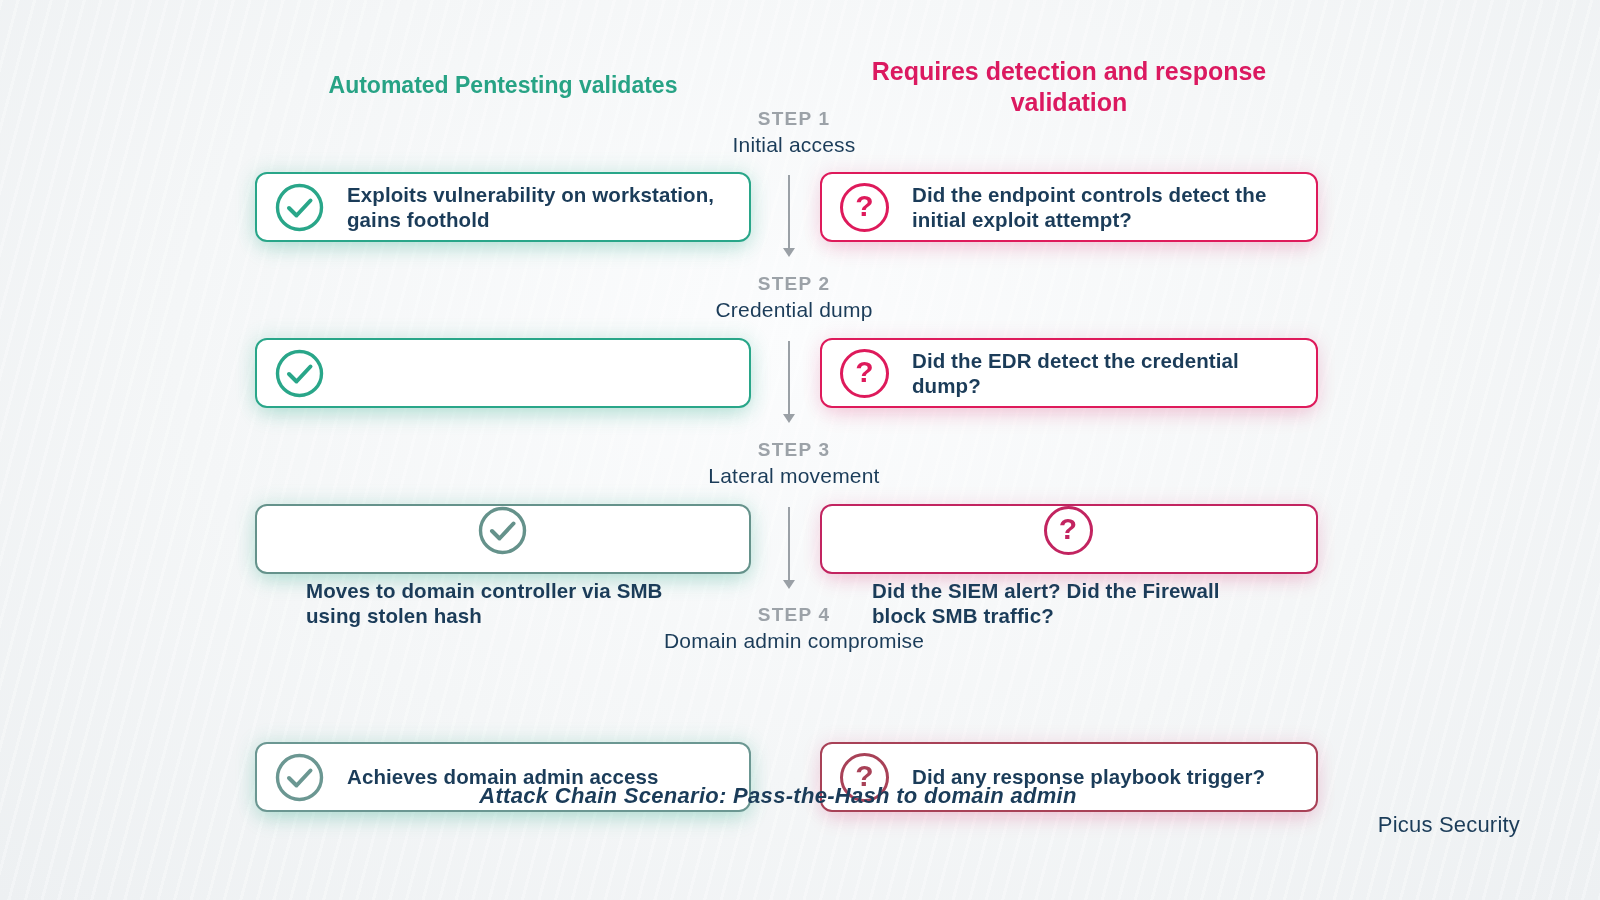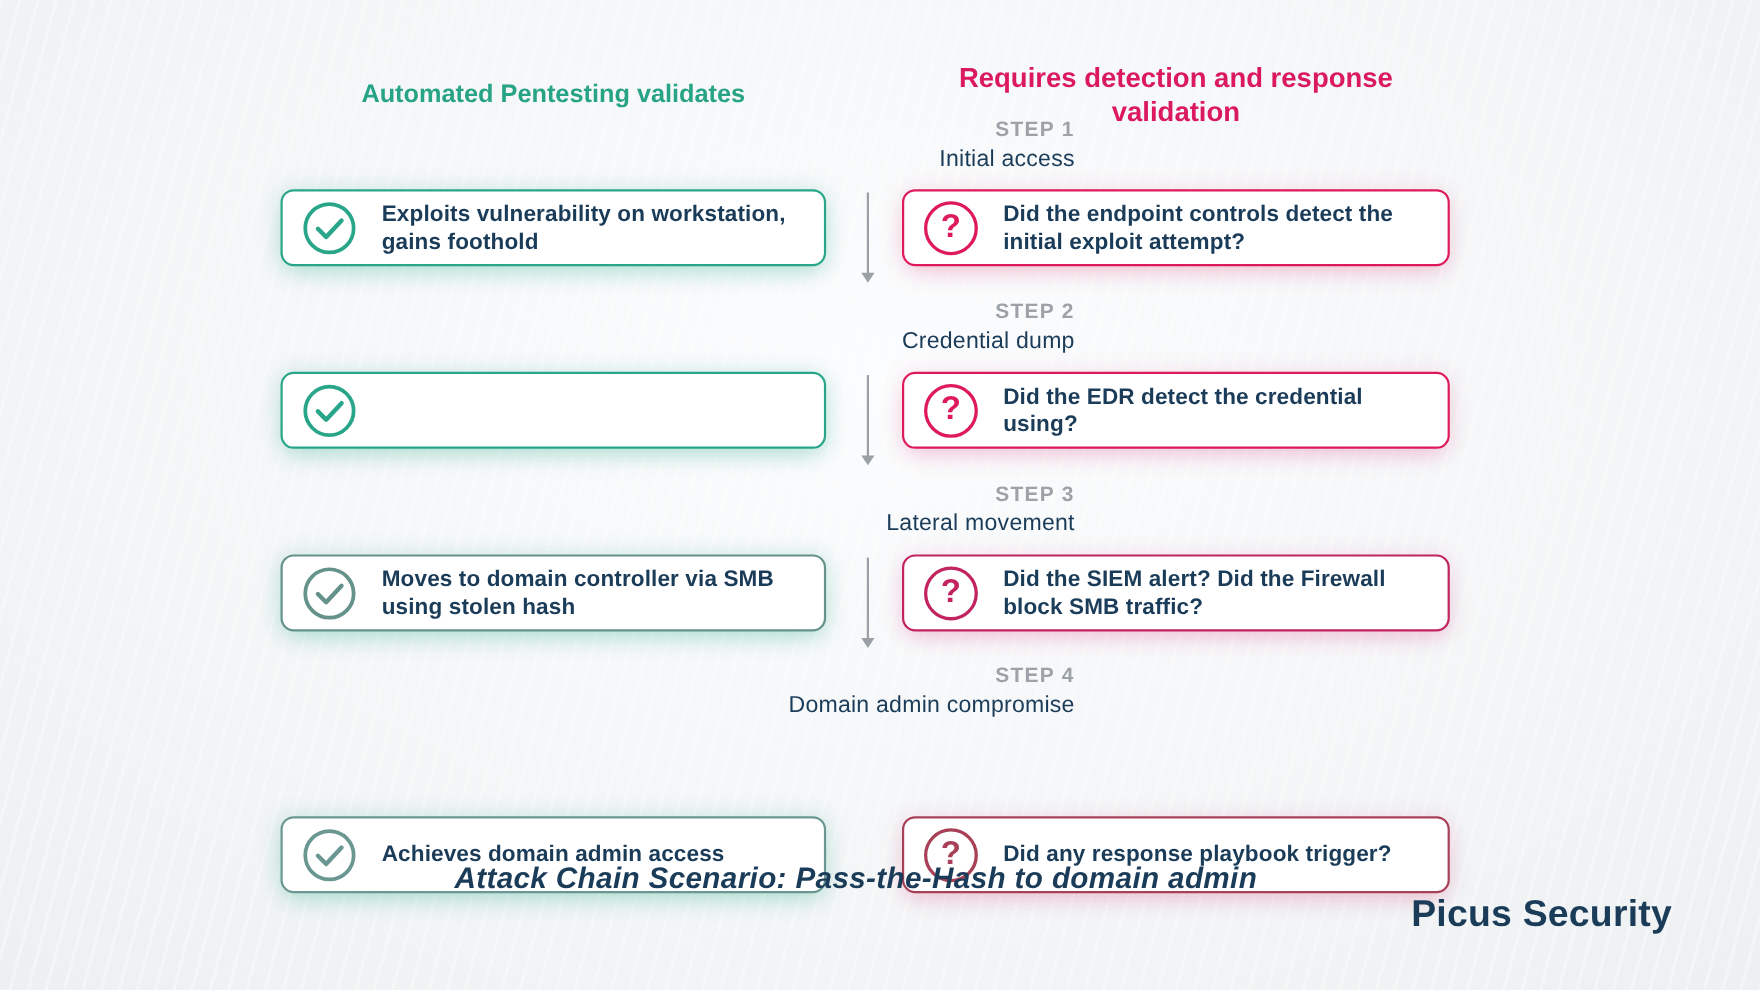--- a/index.html
+++ b/index.html
@@ -18,21 +18,21 @@
   .header-left {
     position: absolute; left: 255px; top: 72px; width: 496px;
     text-align: center; color: var(--green); font-size: 23px; font-weight: 700;
   }
   .header-right {
     position: absolute; left: 854px; top: 56px; width: 430px;
     text-align: center; color: var(--pink); font-size: 25px; font-weight: 700; line-height: 1.22;
   }
 
   
-  .step-block { position: absolute; left: 557px; width: 420px; text-align: right; }
+  .step-block { position: absolute; left: 584px; width: 420px; text-align: center; }
   .step-block.s0 { top: 108px; }
   .step-block.s1 { top: 273px; }
   .step-block.s2 { top: 439px; }
   .step-block.s3 { top: 604px; }
   .step-label { color: var(--gray-step); font-weight: 700; font-size: 19px; letter-spacing: 1.2px; }
   .step-name  { color: var(--navy); font-weight: 400; font-size: 21px; margin-top: 3px; letter-spacing: 0.2px; }
 
   
   .arrow { position: absolute; left: 788px; width: 2px; background: var(--arrow-gray); }
   .arrow.a0 { top: 175px; height: 74px; }
@@ -44,46 +44,46 @@
   }
 
   
   .card {
     position: absolute; height: 70px; box-sizing: border-box;
     background: #ffffff; border: 2.2px solid var(--accent); border-radius: 12px;
     display: flex; align-items: center; gap: 23px; padding: 0 20px 0 18px;
   }
   .card.col-left  { left: 255px; width: 496px; }
   .card.col-right { left: 820px; width: 498px; }
-  .card.r0 { top: 172px; } .card.r1 { top: 338px; } .card.r2 { top: 504px; } .card.r3 { top: 702px; margin-top: 40px; }
+  .card.r0 { top: 172px; } .card.r1 { top: 338px; } .card.r2 { top: 504px; flex-direction: column; } .card.r3 { top: 702px; margin-top: 40px; }
   .card.col-left  { box-shadow: 0 0 18px 3px rgba(60,178,150,0.16), 0 10px 22px -6px rgba(60,178,150,0.30); }
   .card.col-right { box-shadow: 0 0 18px 3px rgba(222,23,96,0.08), 0 10px 22px -6px rgba(222,23,96,0.20); }
 
   .icon { color: var(--accent); flex: 0 0 auto; width: 49px; height: 49px; }
   .icon svg { display: block; }
   .icon.question {
     box-sizing: border-box; border: 3.5px solid currentColor; border-radius: 50%;
     display: flex; align-items: center; justify-content: center;
     font-size: 30px; font-weight: 800; padding-bottom: 3px;
   }
   .icon.question::after { content: "?"; }
 
   .card-text {
     font-size: 20.5px; font-weight: 700; color: var(--navy);
     line-height: 1.24; letter-spacing: 0.1px; max-width: 392px;
   }
 
   
   .caption {
     position: absolute; left: 255px; top: 783px; width: 1046px; text-align: center;
-    font-style: italic; font-weight: 600; font-size: 27px; color: var(--navy); letter-spacing: 0.3px;
+    font-style: italic; font-weight: 600; font-size: 22px; color: var(--navy); letter-spacing: 0.3px;
   }
   .brand {
     position: absolute; top: 812px; right: 80px;
-    font-size: 34px; font-weight: 700; color: var(--navy); letter-spacing: 0.2px;
+    font-size: 22px; font-weight: 400; color: var(--navy); letter-spacing: 0.2px;
   }
 </style>
 </head>
 <body>
 
 <div class="stage">
 
   <div class="header-left">Automated Pentesting validates</div>
   <div class="header-right">Requires detection and response validation</div>
 
@@ -114,21 +114,21 @@
   <div class="card col-left r1" style="--accent: #29A689;">
     <span class="icon">
       <svg viewBox="0 0 49 49" width="49" height="49">
         <circle cx="24.5" cy="24.5" r="22" fill="none" stroke="currentColor" stroke-width="3.4"></circle>
         <path d="M14 25 L21.5 32.5 L35.5 17.5" fill="none" stroke="currentColor" stroke-width="4" stroke-linecap="round" stroke-linejoin="round"></path>
       </svg>
     </span>
   </div>
   <div class="card col-right r1" style="--accent: #DE1A5B;">
     <span class="icon question"></span>
-    <span class="card-text">Did the EDR detect the credential using?</span>
+    <span class="card-text">Did the EDR detect the credential dump?</span>
   </div>
 
   <div class="step-block s2">
     <div class="step-label">STEP 3</div>
     <div class="step-name">Lateral movement</div>
   </div>
   <div class="arrow a2"></div>
   <div class="card col-left r2" style="--accent: #65928B;">
     <span class="icon">
       <svg viewBox="0 0 49 49" width="49" height="49">

